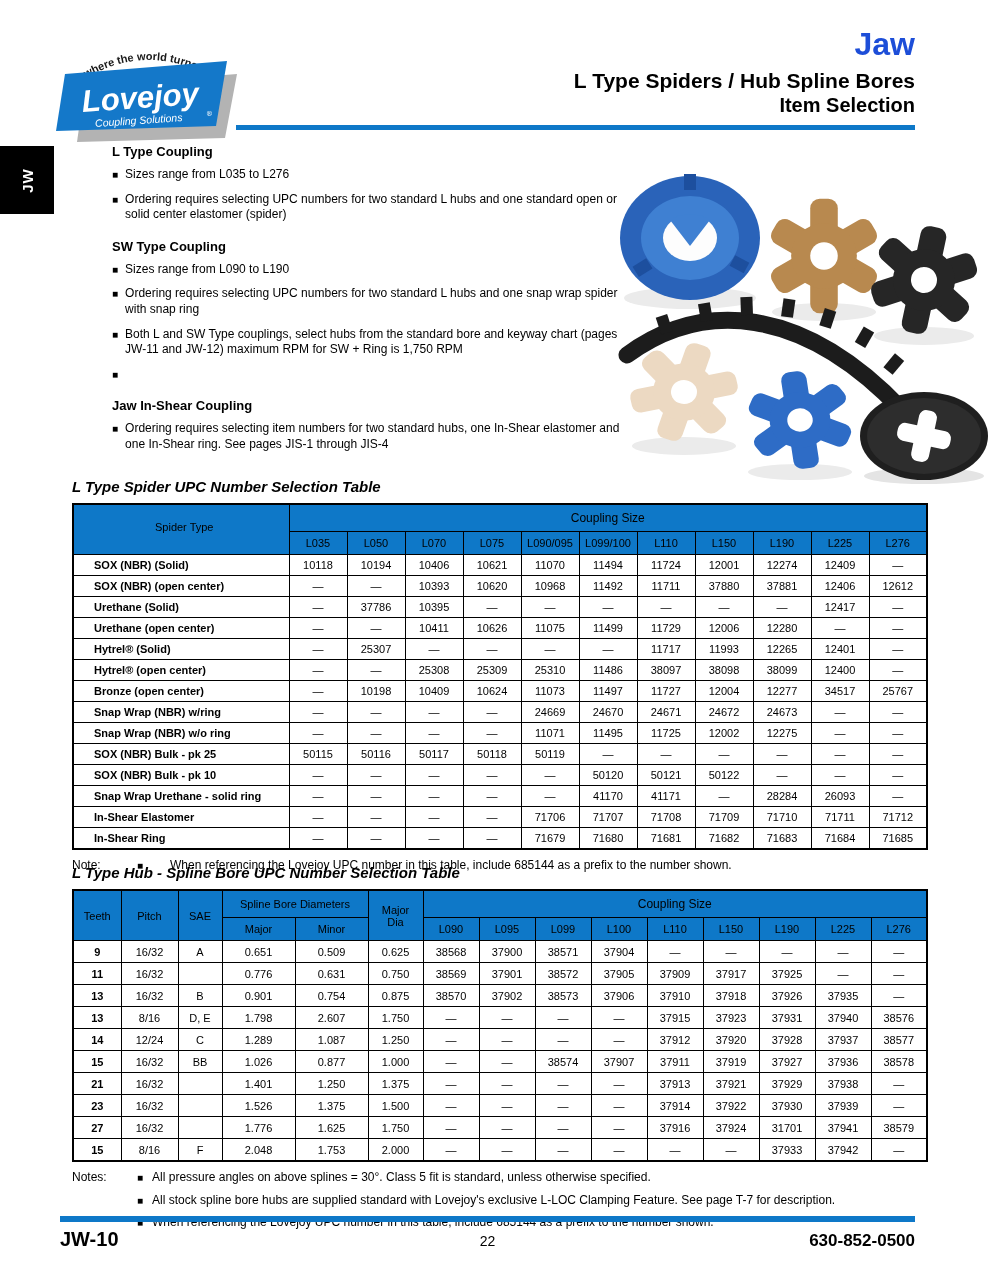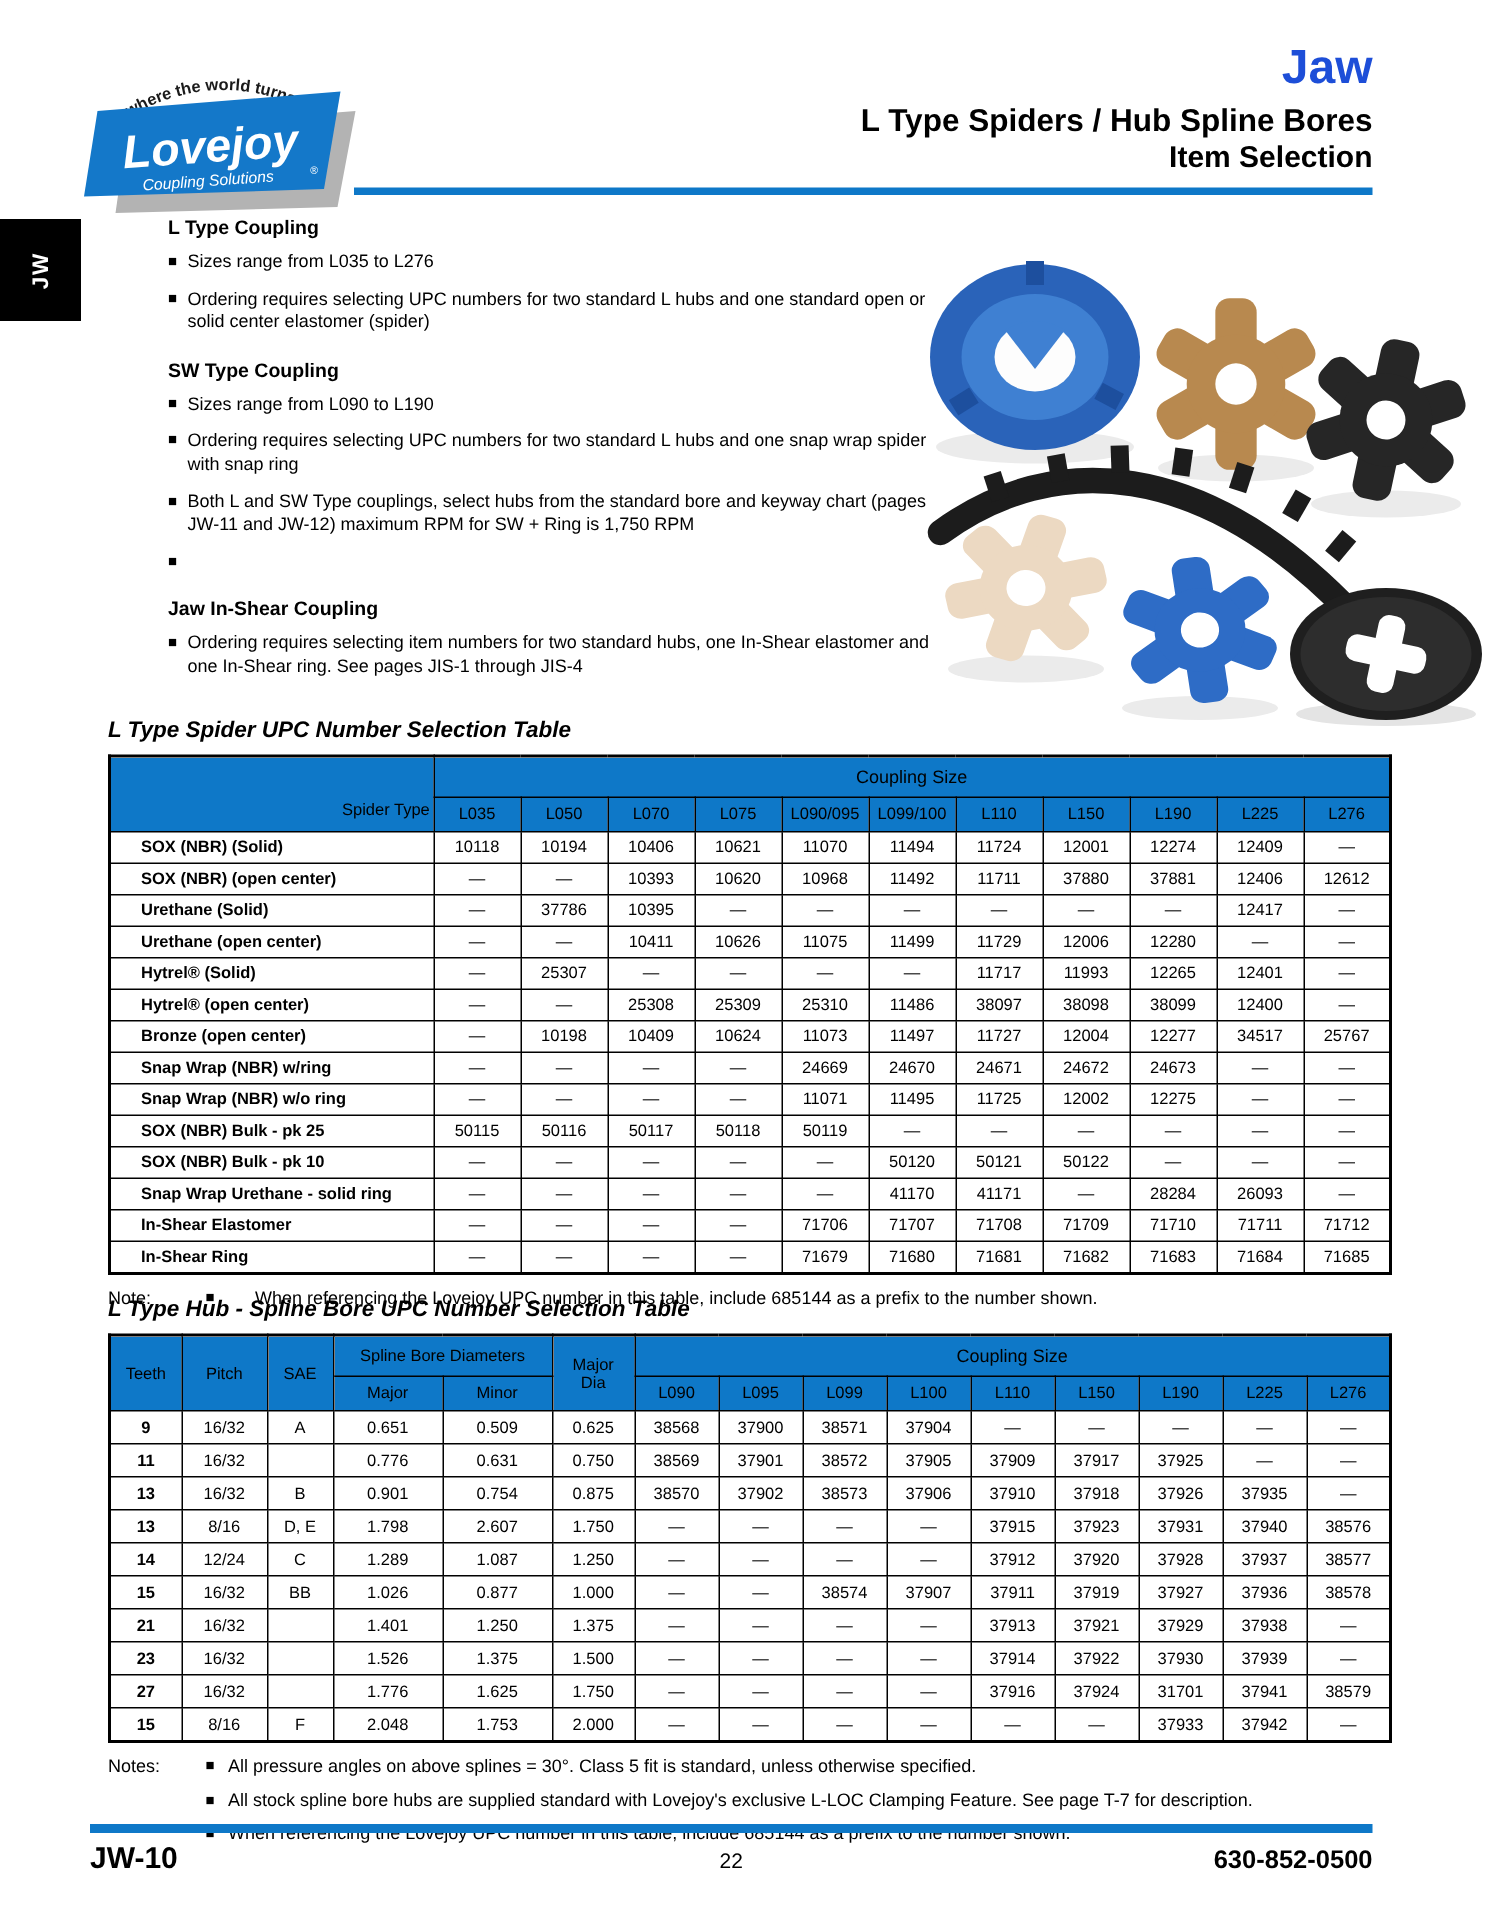--- a/index.html
+++ b/index.html
@@ -30,21 +30,21 @@
   
   .table-block{position:absolute;left:72px;width:856px;}
   #spider-block{top:478px;}
   #spline-block{top:864px;}
   .tbl-title{font-size:15px;font-style:italic;font-weight:bold;margin:0 0 8px 0;}
   table{border-collapse:collapse;table-layout:fixed;width:856px;font-size:11px;border:2px solid #000;}
   th,td{border:1px solid #000;padding:0 2px;overflow:hidden;white-space:nowrap;}
   th{background:#0e78c8;color:#000000;font-weight:normal;text-align:center;}
   th.gh{font-size:12px;height:26px;}
   th.ch{height:22px;font-size:11px;}
-  th.lh{text-align:right;padding-left:8px;vertical-align:bottom;padding-bottom:8px;}
+  th.lh{text-align:center;padding-left:8px;vertical-align:bottom;padding-bottom:21px;}
   th.top{vertical-align:middle;}
   td{height:20px;text-align:center;background:#fff;}
   #spline-table td{height:21px;}
   td.label{text-align:left;padding-left:20px;font-weight:bold;}
   td.bold{font-weight:bold;}
 
   
   .note-row{display:flex;gap:27px;font-size:12px;margin-top:8px;line-height:1.3;}
   .note-row .nlabel{flex:0 0 38px;}
   .note-row .sq{font-size:10px;line-height:1.55;}

